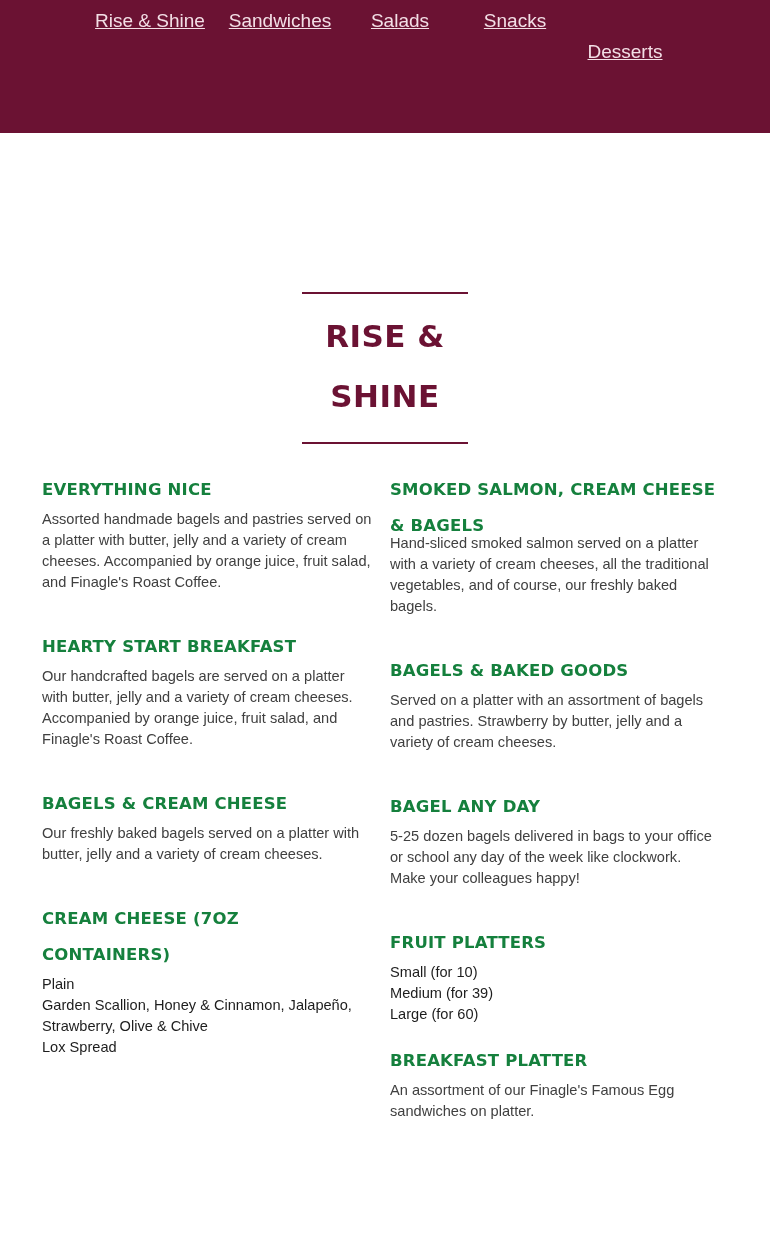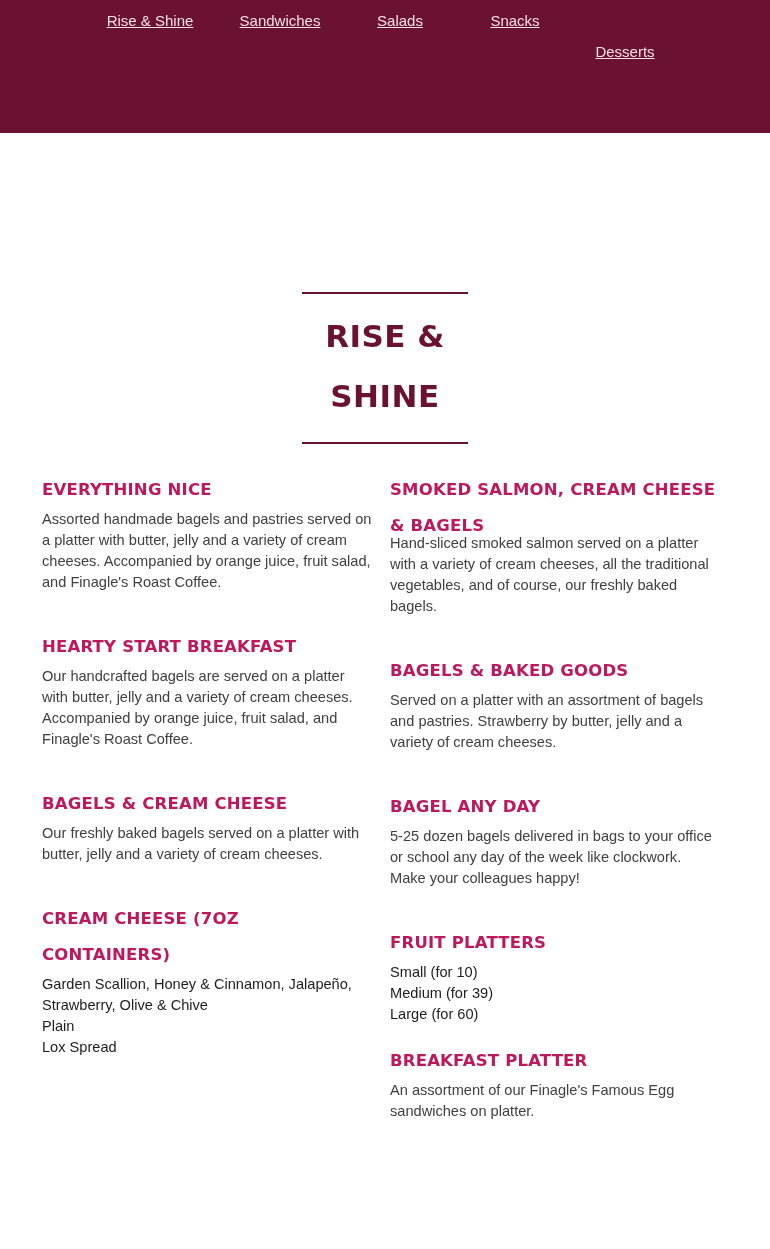--- a/index.html
+++ b/index.html
@@ -24,21 +24,21 @@
   }
   .nav-list {
     display: flex;
     justify-content: center;
     align-items: flex-start;
     gap: 0px;
     padding-top: 10px;
   }
   .nav-item {
     color: #f3dfe6;
-    font-size: 15px;
+    font-size: 19px;
     text-decoration: underline;
     text-align: center;
     line-height: 22px;
     cursor: pointer;
     white-space: nowrap;
   }
   .nav-item.i0 { width: 120px; margin-left: 0px; }
   .nav-item.i1 { width: 120px; margin-left: 10px; }
   .nav-item.i2 { width: 120px; margin-left: 0px; text-decoration: underline; }
   .nav-item.i3 { width: 110px; margin-left: 0px; text-align: center; }
@@ -81,21 +81,21 @@
     margin: 28px auto 0 auto;
     padding-left: 2px;
   }
 
   .menu-item {
     margin-bottom: 30px;
     position: relative;
   }
   .item-name {
     font-family: "DejaVu Sans", sans-serif;
-    color: #be185d;
+    color: #15803d;
     font-weight: bold;
     font-size: 16.5px;
     letter-spacing: 0.2px;
     line-height: 36px;
     text-transform: uppercase;
     margin: 0 0 1px 0;
   }
   .item-desc {
     font-size: 14.6px;
     line-height: 21px;
@@ -168,22 +168,22 @@
       </div>
 
       <div class="menu-item m2">
         <h3 class="item-name">BAGELS &amp; CREAM CHEESE</h3>
         <p class="item-desc">Our freshly baked bagels served on a platter with butter, jelly and a variety of cream cheeses.</p>
       </div>
 
       <div class="menu-item m3">
         <h3 class="item-name">CREAM CHEESE (7oz Containers)</h3>
         <div class="item-lines">
+          <p>Plain</p>
           <p>Garden Scallion, Honey &amp; Cinnamon, Jalapeño, Strawberry, Olive &amp; Chive</p>
-          <p>Plain</p>
           <p>Lox Spread</p>
         </div>
       </div>
 
 
     </div>
 
     <div class="col-right">
 
       <div class="menu-item m0">

